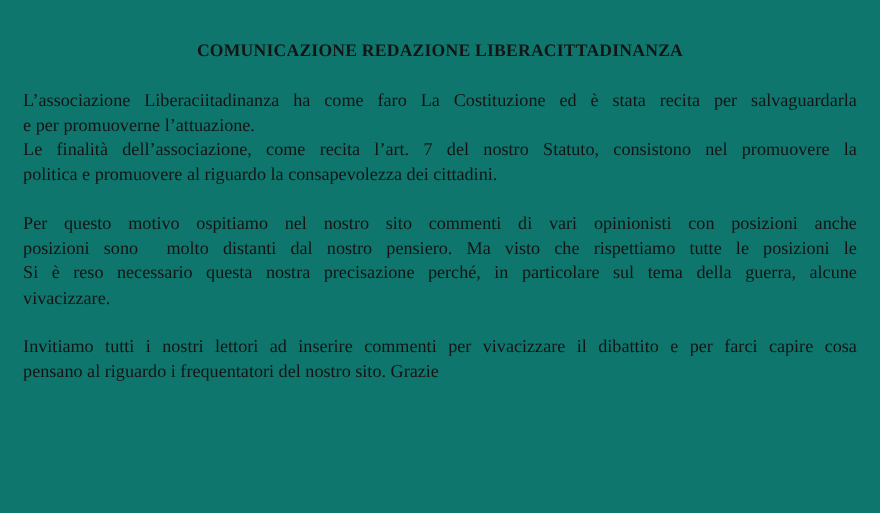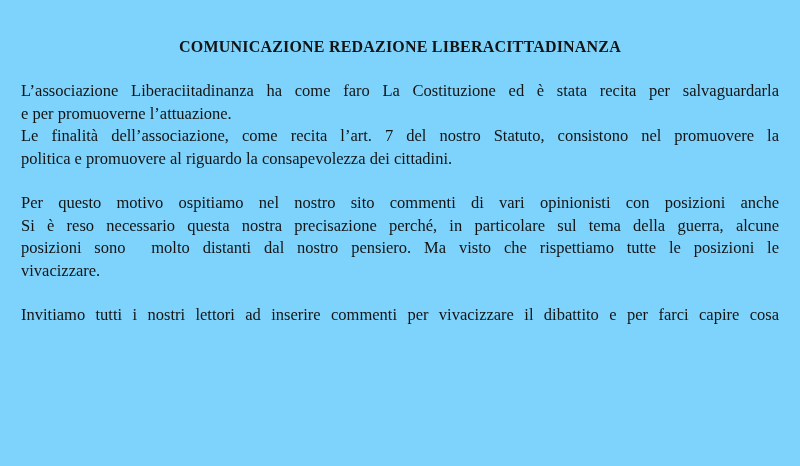--- a/index.html
+++ b/index.html
@@ -5,21 +5,21 @@
   html, body {
     margin: 0;
     padding: 0;
     background: #ffffff;
   }
   .page {
     position: relative;
     width: 800px;
     height: 466px;
     box-sizing: border-box;
-    background: #7dd3fc;
+    background: #0f766e;
     color: #141414;
     font-family: "Liberation Serif", serif;
     padding: 36px 21px 0 21px;
     overflow: hidden;
   }
   .title {
     margin: 0;
     font-size: 16px;
     font-weight: bold;
     text-align: center;
@@ -66,24 +66,25 @@
     <div class="line">politica e promuovere al riguardo la consapevolezza dei cittadini.</div>
   </div>
 
   <div class="spacer"></div>
 
   <div class="paragraph">
     <div class="line just">Per questo motivo ospitiamo nel nostro sito commenti di vari opinionisti con posizioni anche</div>
   </div>
 
   <div class="paragraph">
+    <div class="line just">posizioni sono&nbsp; molto distanti dal nostro pensiero. Ma visto che rispettiamo tutte le posizioni le</div>
     <div class="line just">Si è reso necessario questa nostra precisazione perché, in particolare sul tema della guerra, alcune</div>
-    <div class="line just">posizioni sono&nbsp; molto distanti dal nostro pensiero. Ma visto che rispettiamo tutte le posizioni le</div>
     <div class="line">vivacizzare.</div>
   </div>
 
   <div class="spacer"></div>
 
   <div class="paragraph">
     <div class="line just">Invitiamo tutti i nostri lettori ad inserire commenti per vivacizzare il dibattito e per farci capire cosa</div>
+    <div class="line">pensano al riguardo i frequentatori del nostro sito. Grazie</div>
   </div>
 
 </div>
 
 </body></html>

